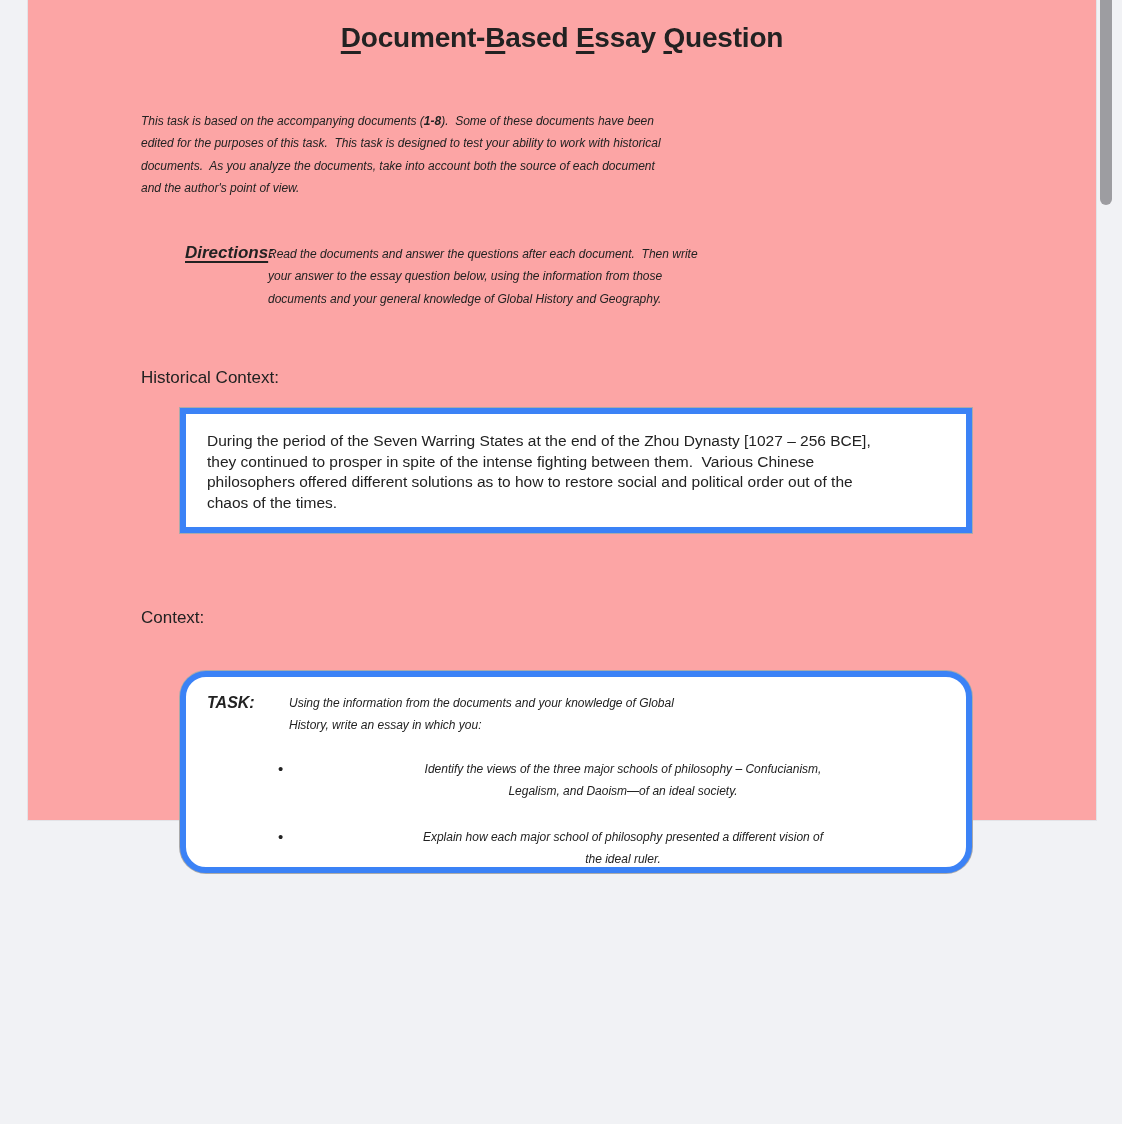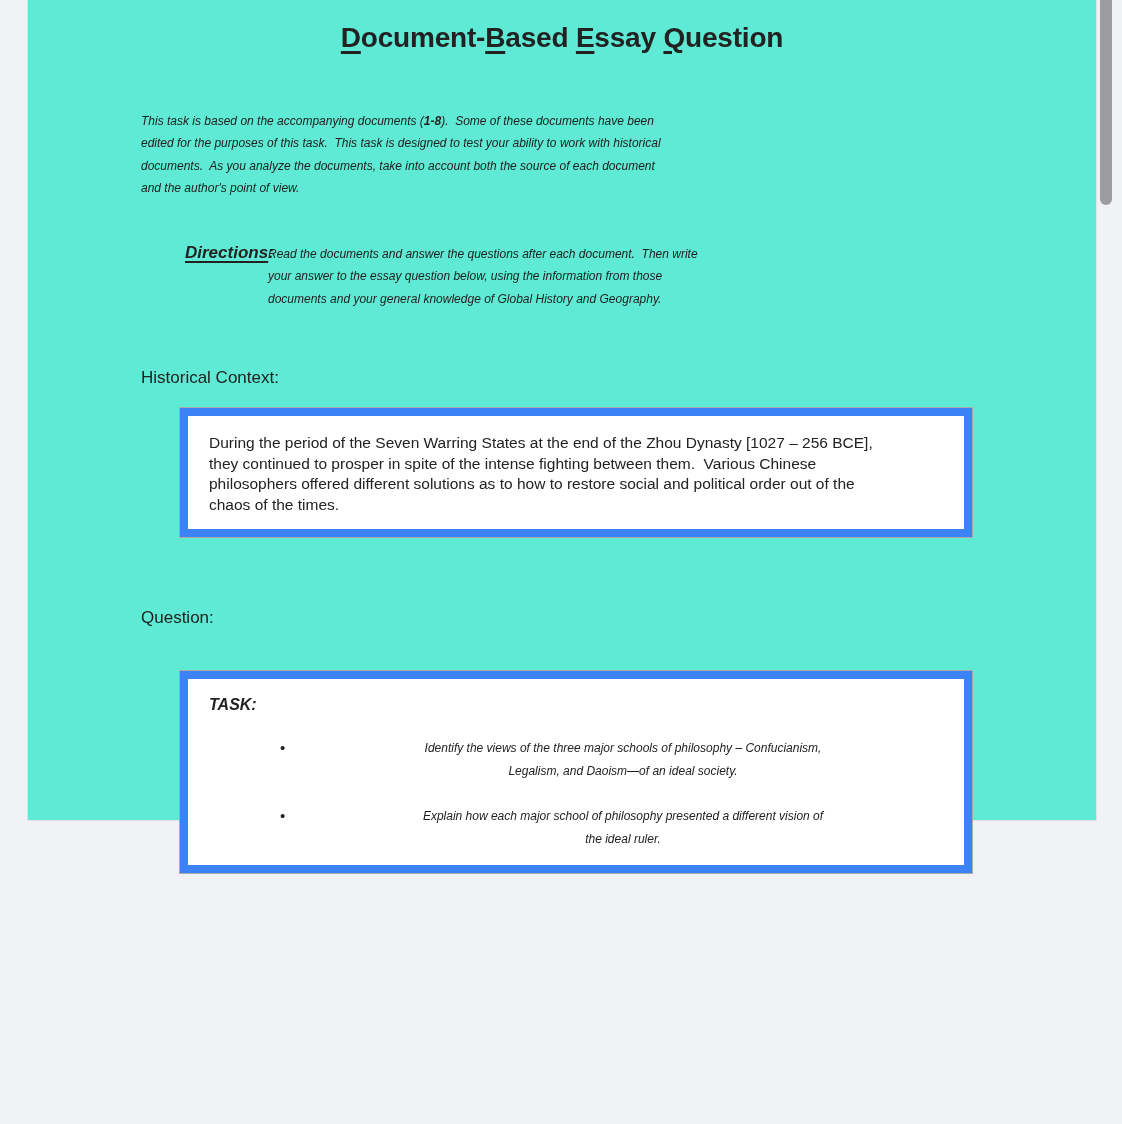--- a/index.html
+++ b/index.html
@@ -8,21 +8,21 @@
     background: #f1f2f5;
     font-family: "Liberation Sans", sans-serif;
     color: #222222;
     overflow: hidden;
     position: relative;
   }
   .page {
     position: absolute;
     left: 28px; top: 0;
     width: 1068px; height: 820px;
-    background: #5eead4;
+    background: #fca5a5;
     box-shadow: 0 0 0 1px #e3e3e7;
   }
   .doc-title {
     position: absolute;
     top: 22px; left: 0;
     width: 100%;
     text-align: center;
     font-size: 28px;
     font-weight: bold;
     letter-spacing: -0.2px;
@@ -69,35 +69,36 @@
     font-size: 17px;
     font-weight: normal;
   }
   .hc-heading { top: 368px; }
   .q-heading  { top: 608px; }
   .framed-box {
     position: absolute;
     left: 152px;
     width: 792px;
     background: #ffffff;
-    border: 8px solid #3b82f6;
+    border: 6px solid #3b82f6;
     box-shadow: 0 0 0 1px #aaaaaa;
   }
   .hc-box {
     top: 408px;
     min-height: 107px;
     padding: 17px 22px 14px 21px;
     font-size: 15.5px;
     line-height: 20.6px;
     white-space: pre-wrap;
   }
   .task-box {
     top: 671px;
     height: 202px;
     padding: 15px 18px 0 0;
+    border-radius: 26px;
   }
   .task-row { display: flex; }
   .task-label {
     width: 103px;
     padding-left: 21px;
     flex: none;
     font-size: 16px;
     line-height: 22.4px;
     font-weight: bold;
     font-style: italic;
@@ -143,25 +144,27 @@
 your answer to the essay question below, using the information from those
 documents and your general knowledge of Global History and Geography.</p>
 
   <div class="section-heading hc-heading">Historical Context:</div>
 
   <div class="framed-box hc-box"><span>During the period of the Seven Warring States at the end of the Zhou Dynasty [1027 – 256 BCE],
 they continued to prosper in spite of the intense fighting between them.  Various Chinese
 philosophers offered different solutions as to how to restore social and political order out of the
 chaos of the times.</span></div>
 
-  <div class="section-heading q-heading">Question:</div>
+  <div class="section-heading q-heading">Context:</div>
 
   <div class="framed-box task-box">
     <div class="task-row">
       <div class="task-label">TASK:</div>
+      <p class="task-intro body-text">Using the information from the documents and your knowledge of Global
+History, write an essay in which you:</p>
     </div>
     <ul class="task-bullets">
       <li class="bullet-item">
         <span class="bullet-dot">•</span>
         <span class="bullet-text body-text">Identify the views of the three major schools of philosophy – Confucianism,
 Legalism, and Daoism—of an ideal society.</span>
       </li>
       <li class="bullet-item">
         <span class="bullet-dot">•</span>
         <span class="bullet-text body-text">Explain how each major school of philosophy presented a different vision of

